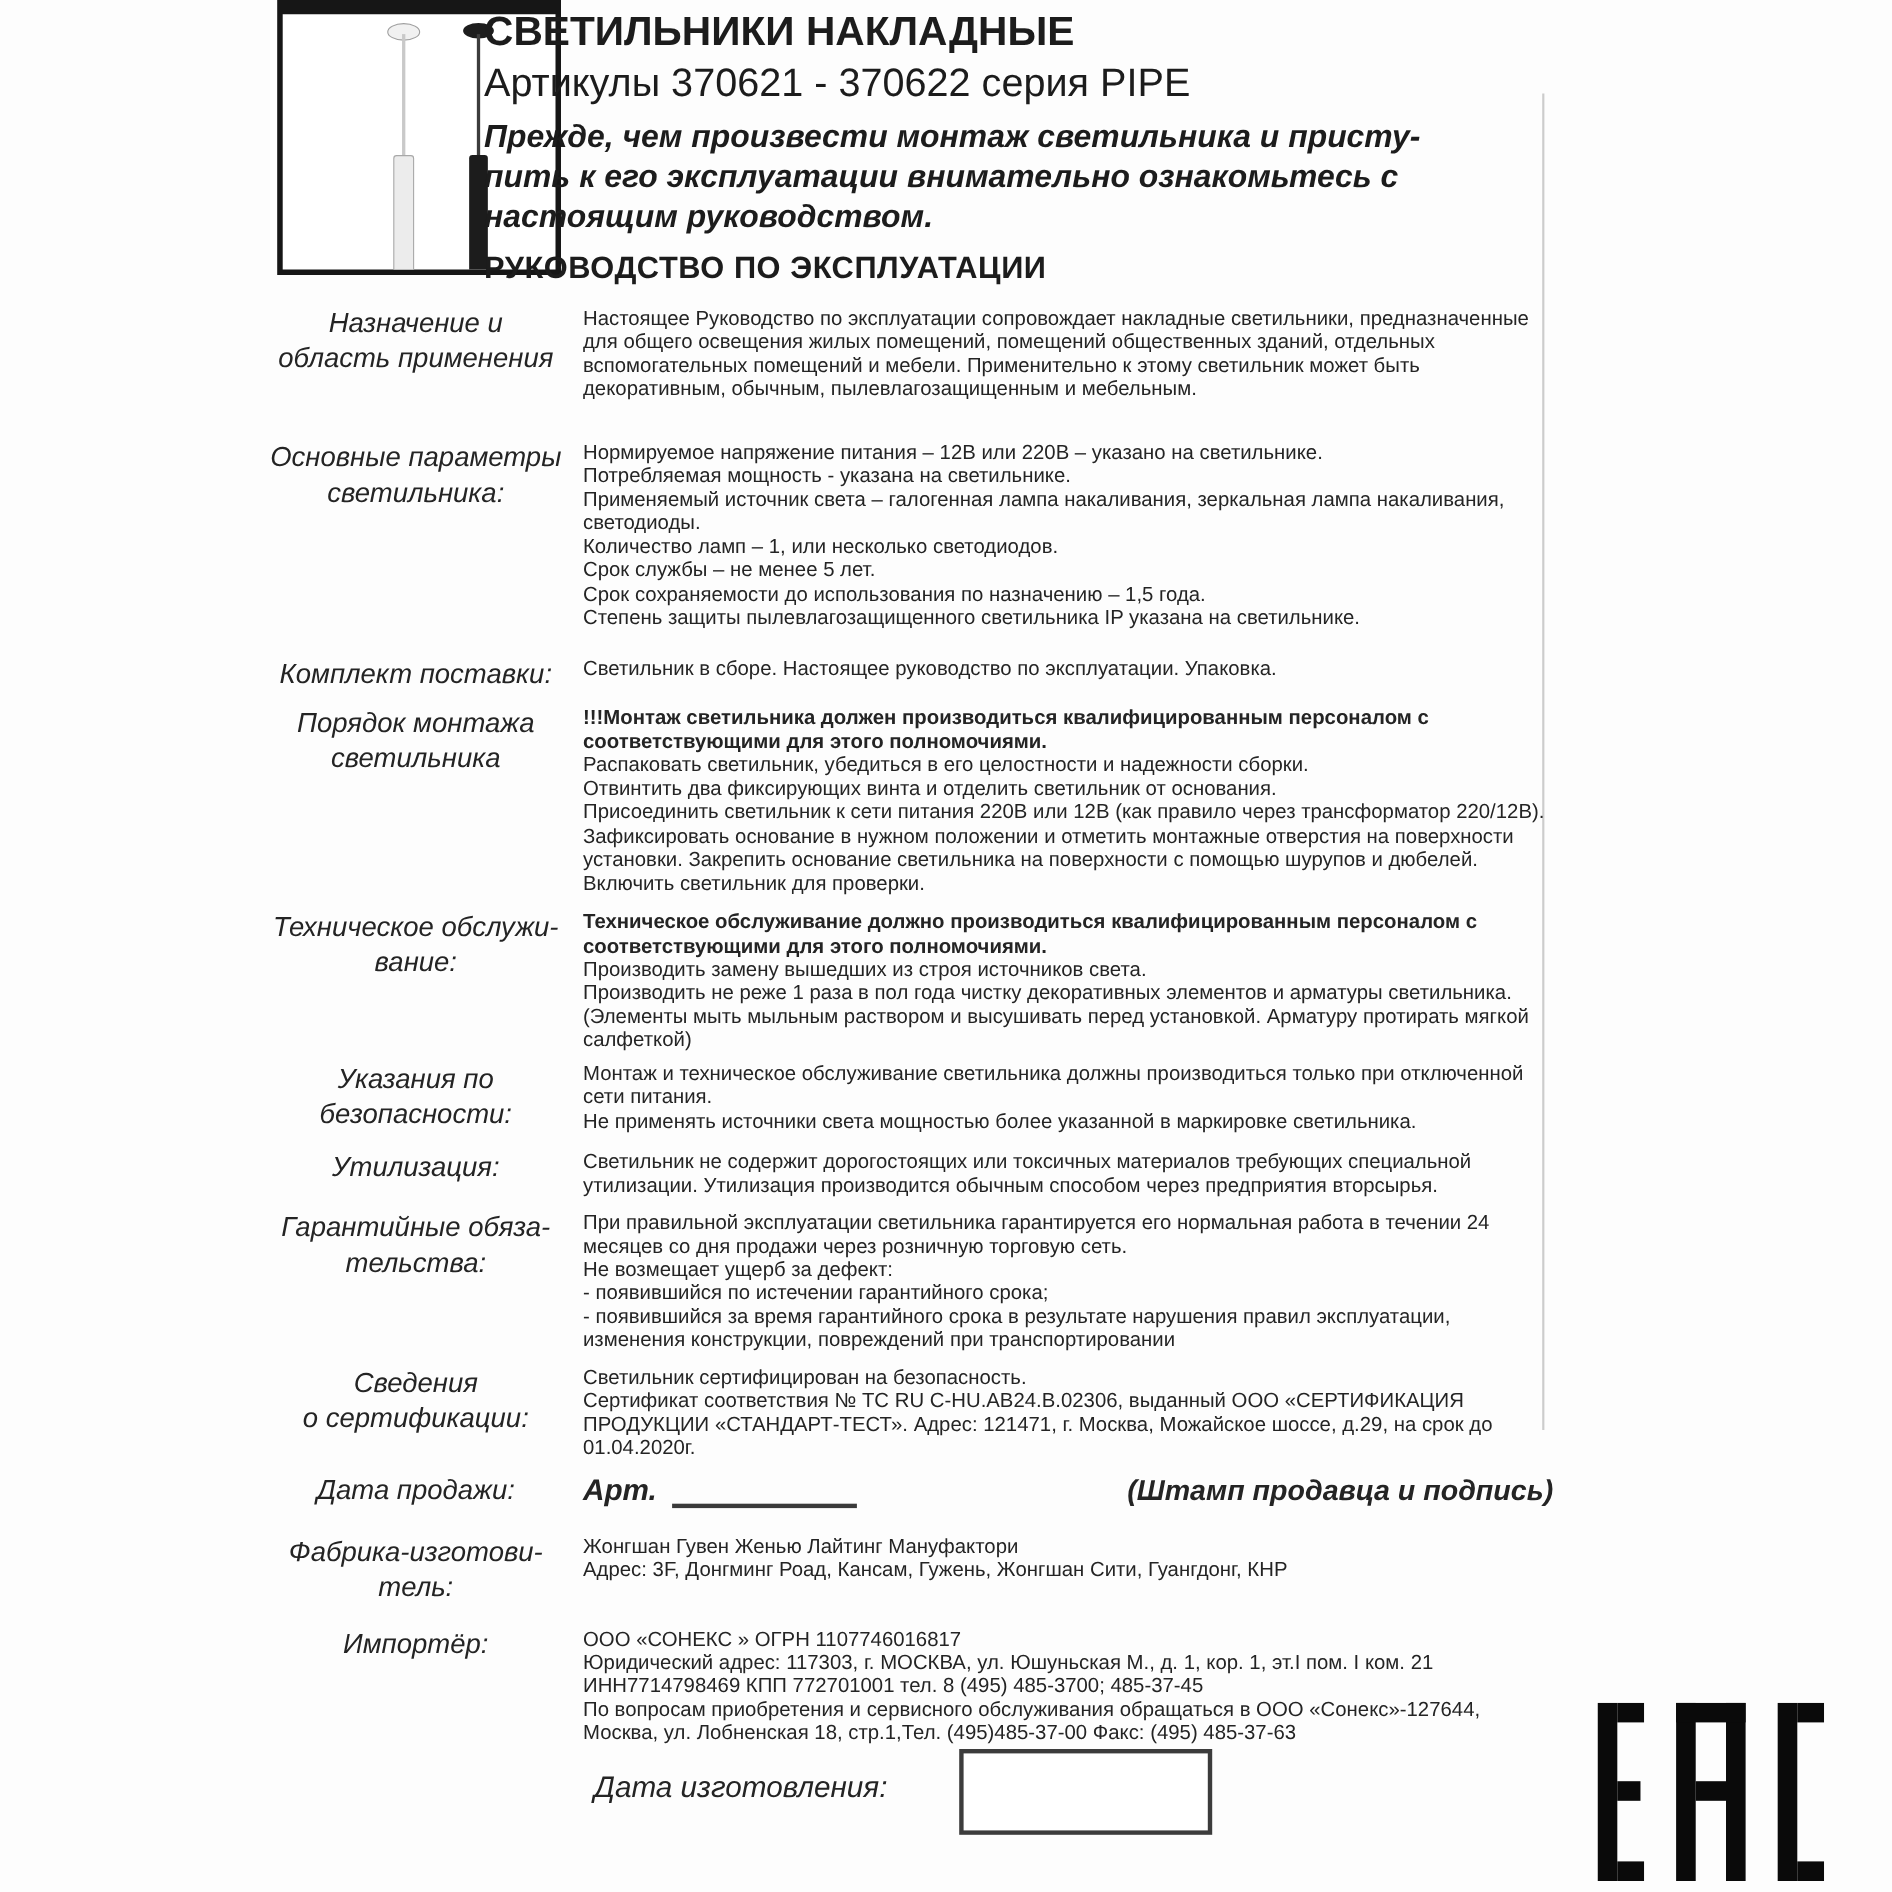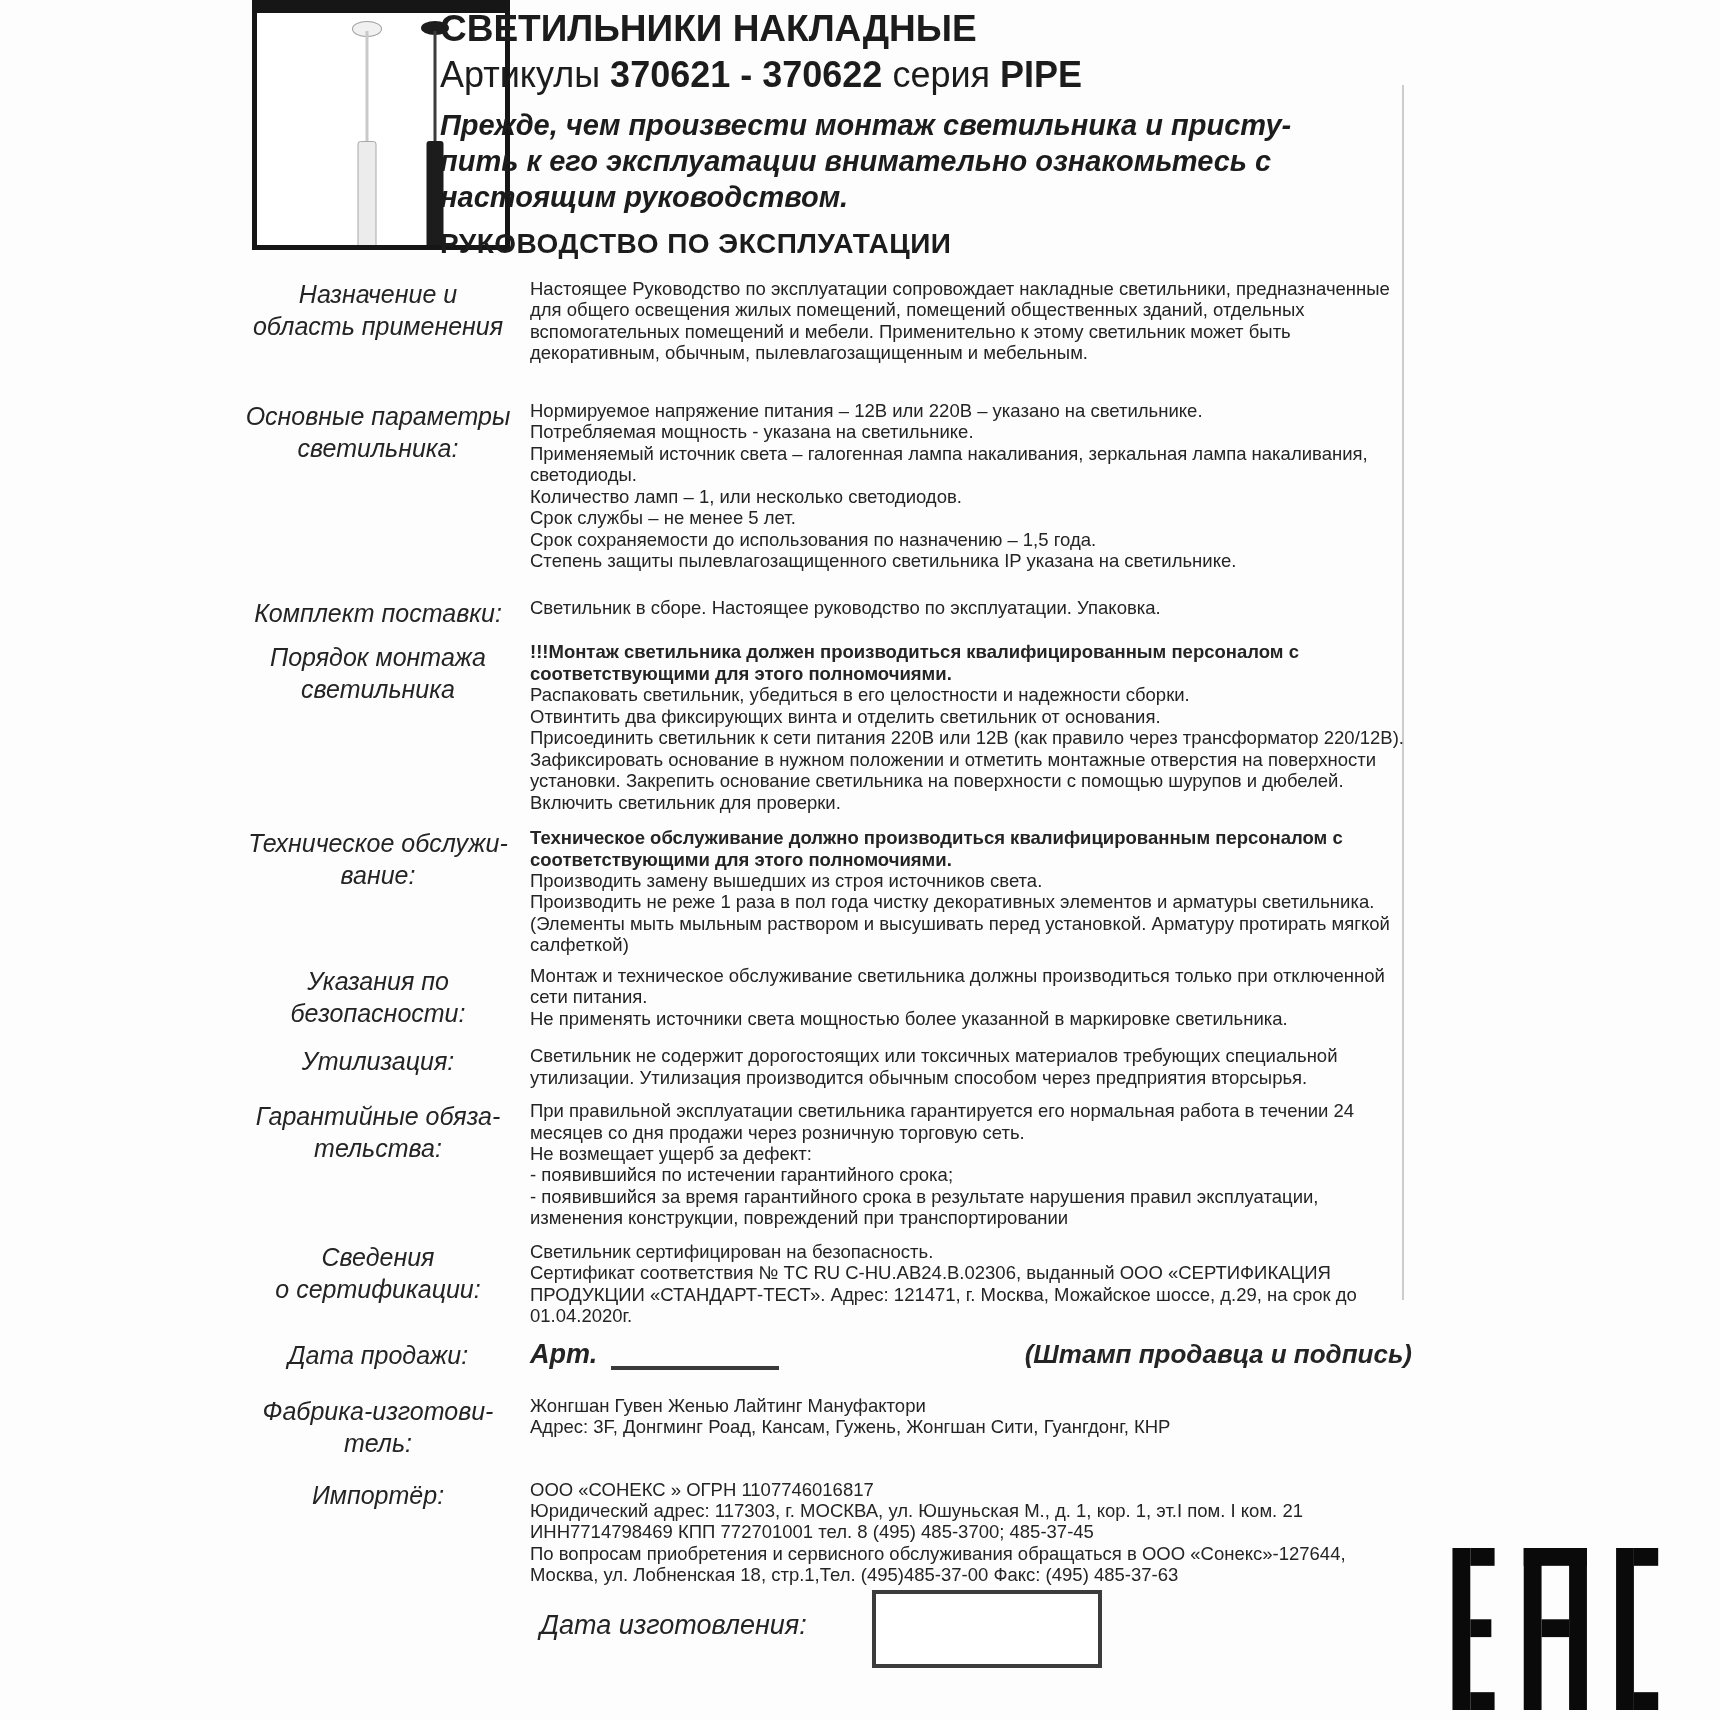--- a/index.html
+++ b/index.html
@@ -18,38 +18,38 @@
   .lamp-white .tube{background:#ececec;border:1px solid #a8a8a8;}
   .lamp-black{left:158px;width:40px;height:232px;}
   .lamp-black .canopy{background:#1d1d1d;}
   .lamp-black .rod{background:#3c3c3c;}
   .lamp-black .tube{background:#1c1c1c;}
 
   
   .header{position:absolute;left:440px;top:8px;width:1000px;text-align:left;color:#1c1c1c;}
   .title{font-size:37px;font-weight:bold;}
   .subtitle{font-size:36px;margin-top:4px;}
-  .subtitle b{font-weight:bold;}
+  .subtitle b{font-weight:normal;}
   .notice{font-size:29px;font-weight:bold;font-style:italic;margin-top:12px;line-height:1.24;white-space:pre-line;}
   .manual-title{font-size:28px;font-weight:bold;margin-top:12px;letter-spacing:0.5px;}
 
   
   .page-edge{position:absolute;left:1402px;top:85px;width:2px;height:1215px;background:#cccccc;}
 
   
   .content{position:absolute;left:0;top:278px;width:1460px;}
   .row{display:flex;align-items:flex-start;}
   .lbl{flex:0 0 272px;margin-left:242px;text-align:center;font-style:italic;font-size:25px;line-height:1.28;white-space:pre-line;color:#242424;}
   .bdy{margin-left:16px;width:882px;font-size:18.5px;line-height:1.16;color:#242424;}
   .bdy p{margin:0;}
   .bdy p.b{font-weight:bold;}
   .mb0{margin-bottom:36px;} .mb1{margin-bottom:26px;} .mb2{margin-bottom:12px;}
   .mb3{margin-bottom:14px;} .mb4{margin-bottom:9px;}  .mb5{margin-bottom:16px;}
   .mb6{margin-bottom:12px;} .mb7{margin-bottom:12px;} .mb8{margin-bottom:12px;}
-  .mb-sale{margin-bottom:24px;} .mb-fact{margin-bottom:20px;}
+  .mb-sale{margin-bottom:24px;align-items:flex-end;} .mb-fact{margin-bottom:20px;}
 
   
   .sale-bdy{display:flex;align-items:flex-end;width:882px;margin-left:16px;}
   .art{font-size:27px;font-weight:bold;font-style:italic;color:#242424;}
   .art-blank{width:168px;height:22px;border-bottom:4px solid #3a3a3a;margin-left:14px;}
   .stamp{margin-left:auto;font-size:26px;font-weight:bold;font-style:italic;color:#242424;}
 
   .service{margin-top:20px;}
 
   

